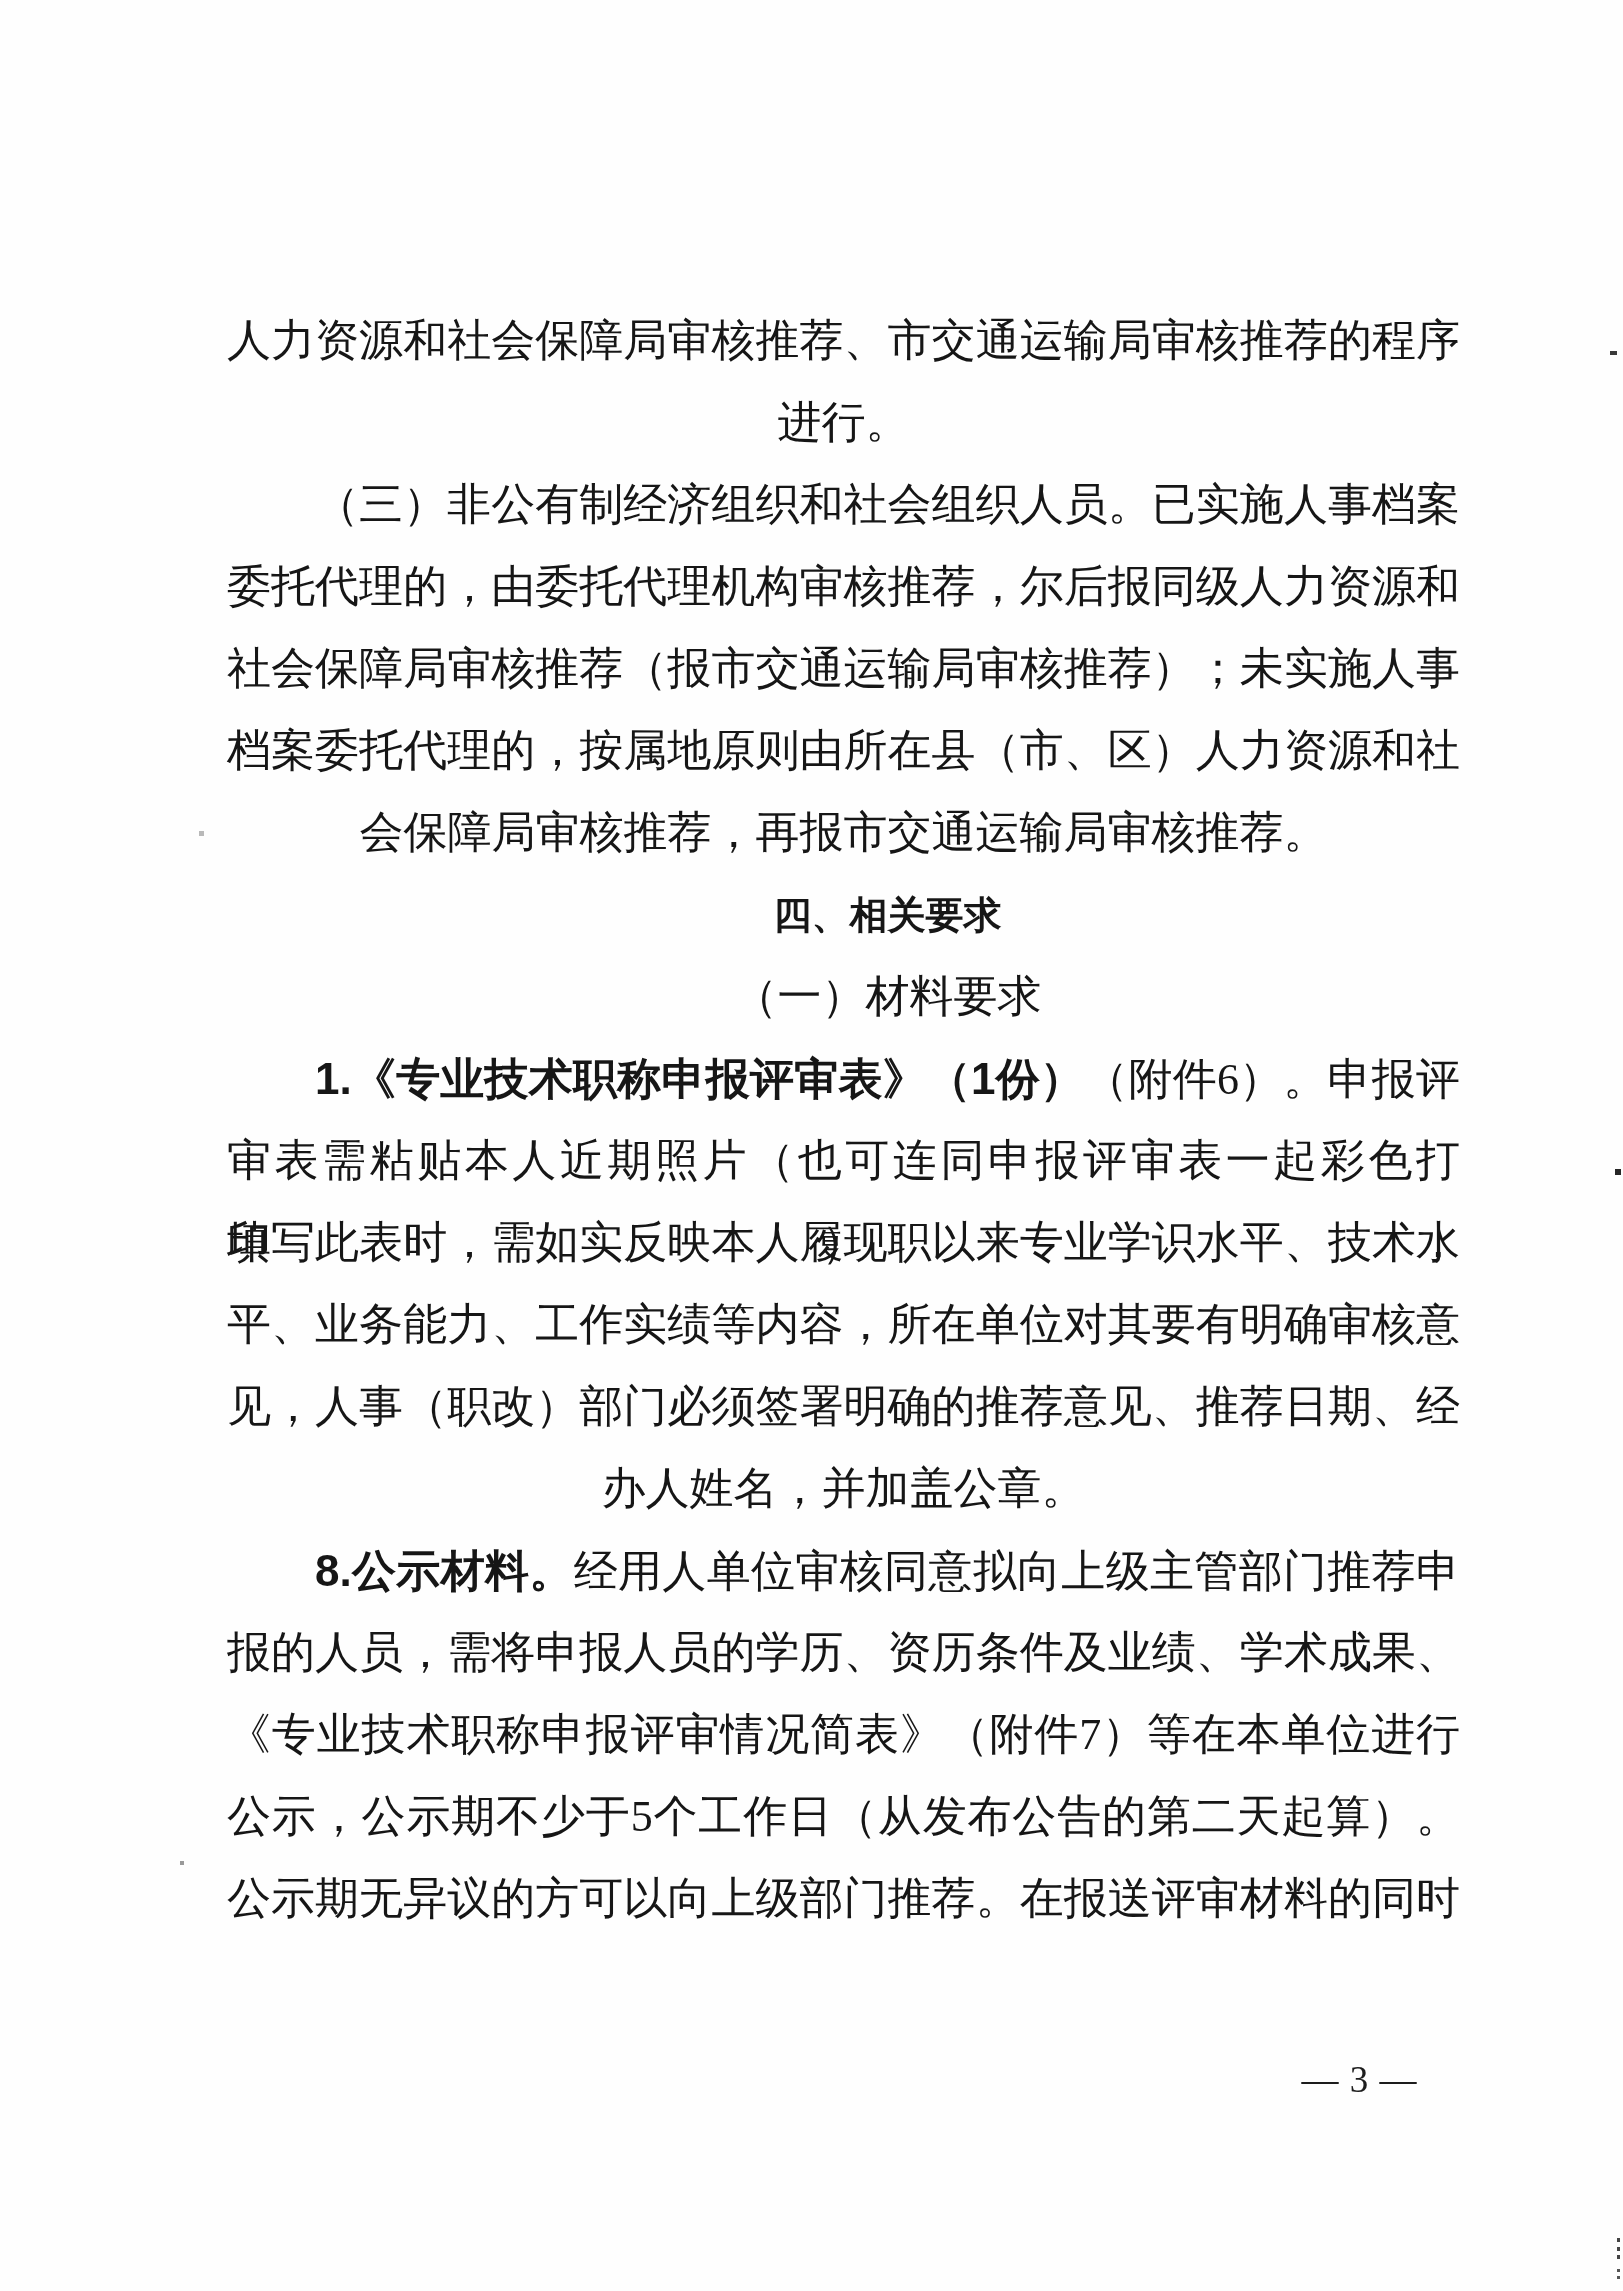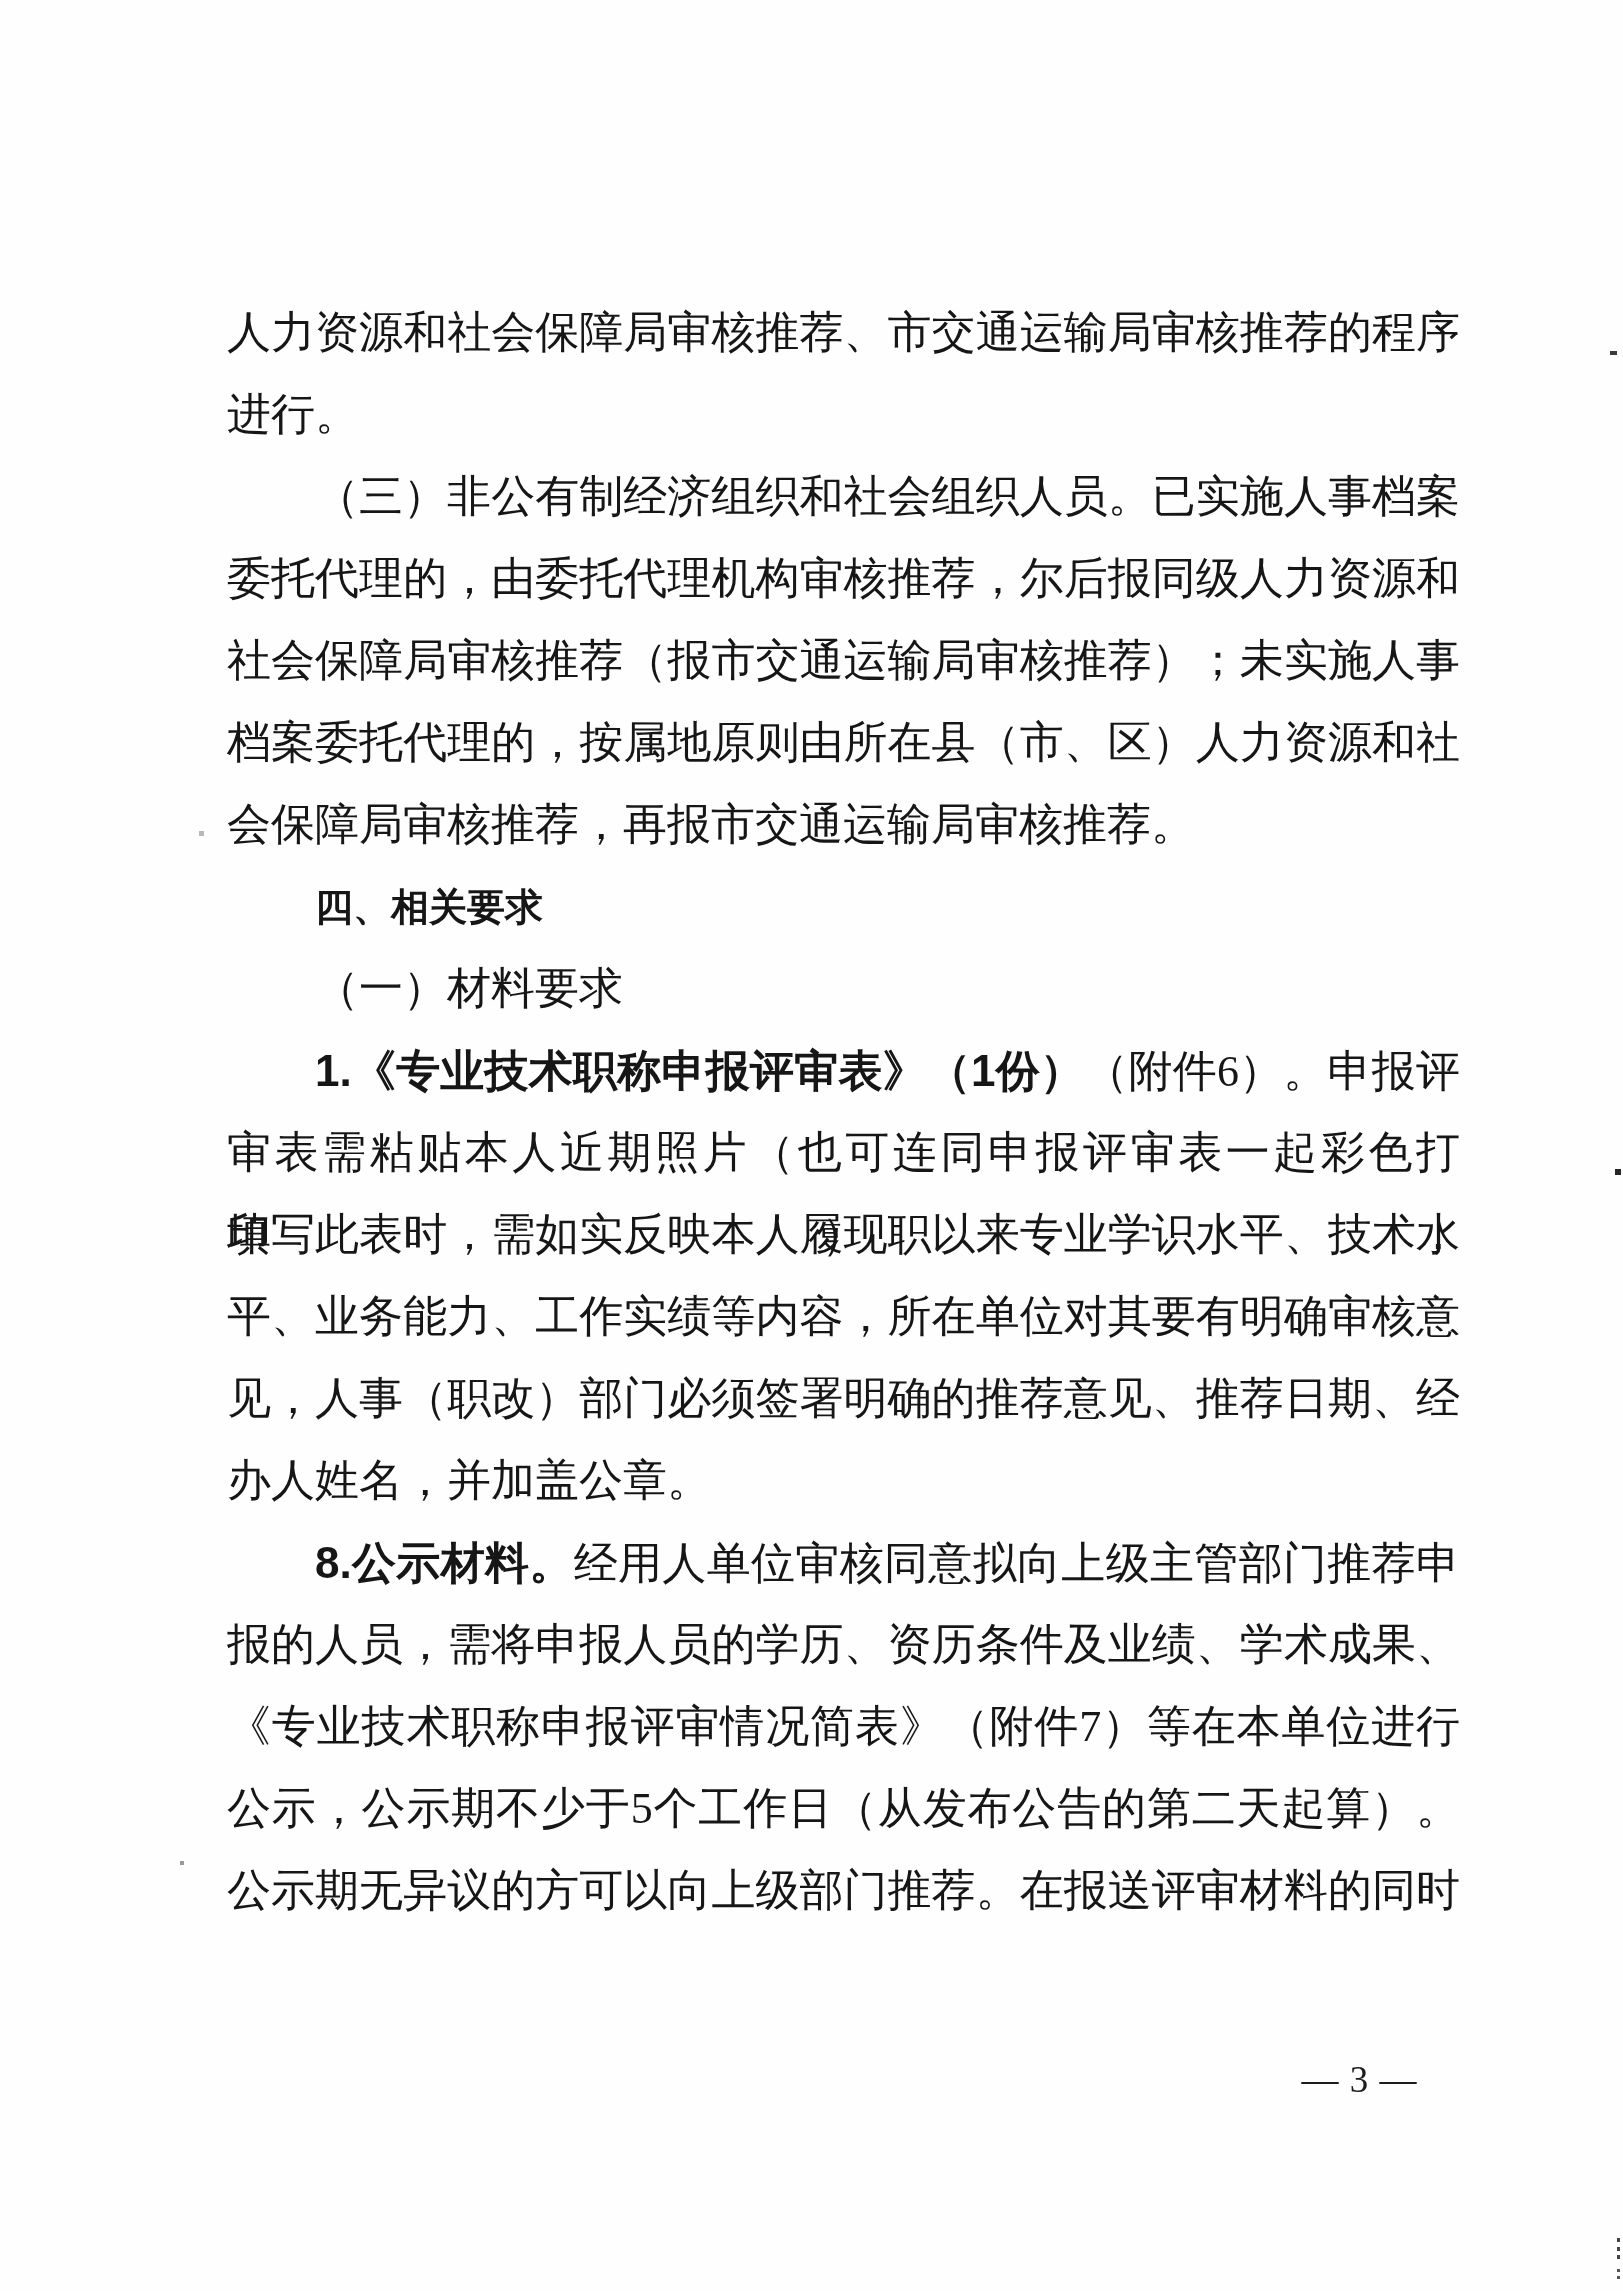--- a/index.html
+++ b/index.html
@@ -7,29 +7,29 @@
     position:relative;
     width:1623px; height:2292px;
     margin:0 auto;
     background:#fefefe;
     color:#161616;
     font-family:"Liberation Serif","DejaVu Serif",serif;
     overflow:hidden;
   }
   .text-block {
     position:absolute;
-    left:227px; top:292px;
+    left:227px; top:300px;
     width:1233px;
   }
   .line {
     height:82px;
     line-height:82px;
     font-size:44px;
     white-space:nowrap;
-    text-align:left;
+    text-align:center;
   }
   .line.justify {
     white-space:normal;
     text-align:justify;
     text-align-last:justify;
   }
   .line.indent { padding-left:88px; }
   .line.heading {
     font-family:"Liberation Sans","DejaVu Sans",sans-serif;
     font-weight:700;

